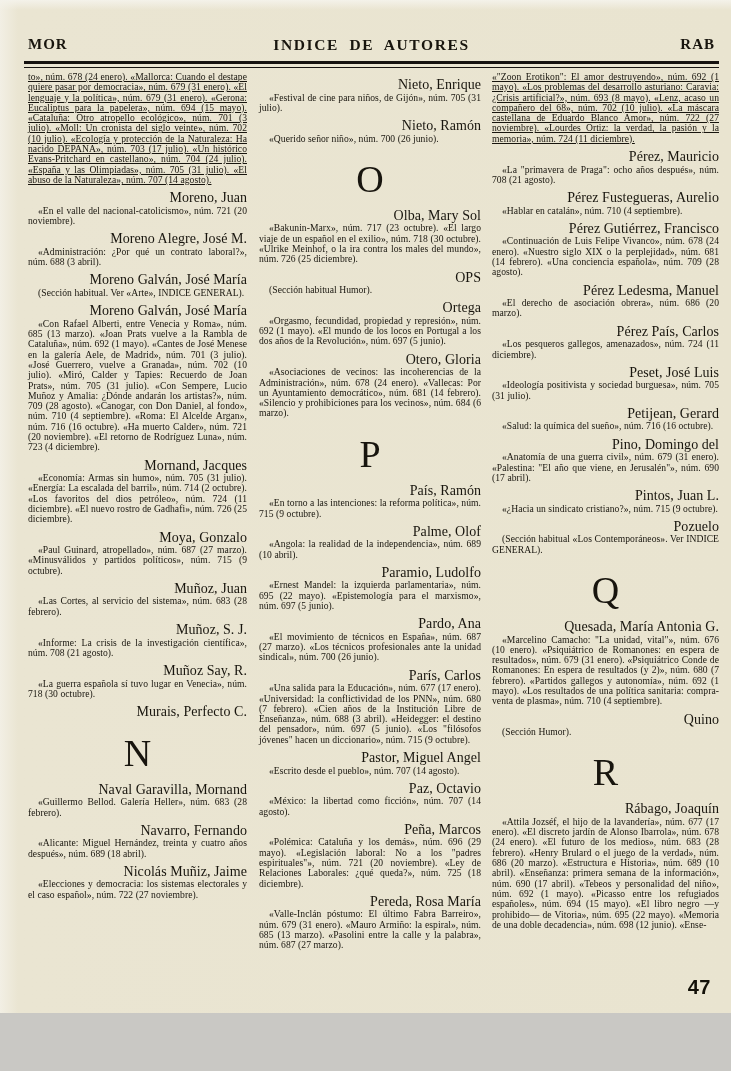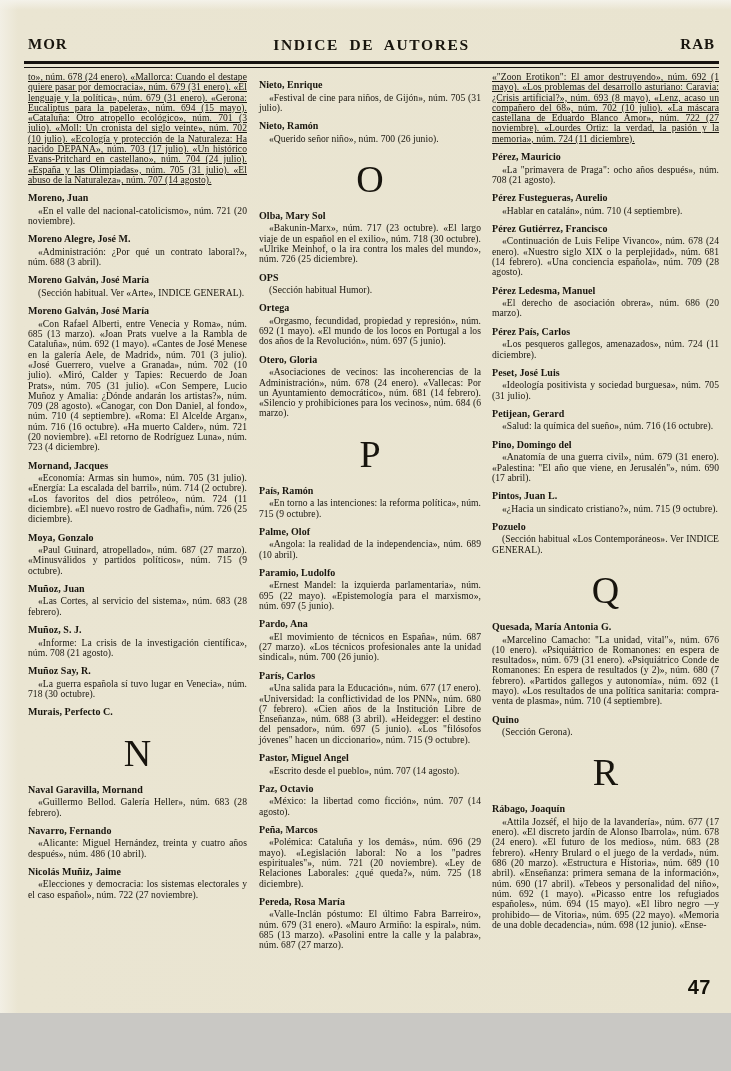--- a/index.html
+++ b/index.html
@@ -37,22 +37,22 @@
   .col{
     position:absolute;top:72px;
     text-align:justify;
     font-size:9.6px;line-height:10.3px;
     letter-spacing:0.05px;
   }
   #col-1{left:28px;width:219px;}
   #col-2{left:259px;width:222px;}
   #col-3{left:492px;width:227px;}
   .entry-name{
-    font-weight:bold;font-size:10px;line-height:11.5px;
-    margin:7px 0 2px 0;text-align:left;
+    font-weight:normal;font-size:14px;line-height:11.5px;
+    margin:7px 0 2px 0;text-align:right;
   }
   .entry-text{margin:0;text-indent:10px;}
   .entry-text.cont{text-indent:0;text-decoration:underline;}
   .section-letter{
     font-size:38px;line-height:40px;font-weight:normal;
     text-align:center;margin:15px 0 11px 0;text-indent:0;
   }
   .page-number{
     position:absolute;top:976px;right:20px;
     font-family:"Liberation Sans","DejaVu Sans",sans-serif;
@@ -99,21 +99,21 @@
       <p class="entry-text">«Las Cortes, al servicio del sistema», núm. 683 (28 febrero).</p>
       <div class="entry-name">Muñoz, S. J.</div>
       <p class="entry-text">«Informe: La crisis de la investigación científica», núm. 708 (21 agosto).</p>
       <div class="entry-name">Muñoz Say, R.</div>
       <p class="entry-text">«La guerra española sí tuvo lugar en Venecia», núm. 718 (30 octubre).</p>
       <div class="entry-name">Murais, Perfecto C.</div>
       <div class="section-letter">N</div>
       <div class="entry-name">Naval Garavilla, Mornand</div>
       <p class="entry-text">«Guillermo Bellod. Galería Heller», núm. 683 (28 febrero).</p>
       <div class="entry-name">Navarro, Fernando</div>
-      <p class="entry-text">«Alicante: Miguel Hernández, treinta y cuatro años después», núm. 486 (10 abril).</p>
+      <p class="entry-text">«Alicante: Miguel Hernández, treinta y cuatro años después», núm. 689 (18 abril).</p>
       <div class="entry-name">Nicolás Muñiz, Jaime</div>
       <p class="entry-text">«Elecciones y democracia: los sistemas electorales y el caso español», núm. 722 (27 noviembre).</p>
     </div>
   <div class="col" id="col-2">
       <div class="entry-name">Nieto, Enrique</div>
       <p class="entry-text">«Festival de cine para niños, de Gijón», núm. 705 (31 julio).</p>
       <div class="entry-name">Nieto, Ramón</div>
       <p class="entry-text">«Querido señor niño», núm. 700 (26 junio).</p>
       <div class="section-letter">O</div>
       <div class="entry-name">Olba, Mary Sol</div>
@@ -163,21 +163,21 @@
       <div class="entry-name">Pino, Domingo del</div>
       <p class="entry-text">«Anatomía de una guerra civil», núm. 679 (31 enero). «Palestina: "El año que viene, en Jerusalén"», núm. 690 (17 abril).</p>
       <div class="entry-name">Pintos, Juan L.</div>
       <p class="entry-text">«¿Hacia un sindicato cristiano?», núm. 715 (9 octubre).</p>
       <div class="entry-name">Pozuelo</div>
       <p class="entry-text">(Sección habitual «Los Contemporáneos». Ver INDICE GENERAL).</p>
       <div class="section-letter">Q</div>
       <div class="entry-name">Quesada, María Antonia G.</div>
       <p class="entry-text">«Marcelino Camacho: "La unidad, vital"», núm. 676 (10 enero). «Psiquiátrico de Romanones: en espera de resultados», núm. 679 (31 enero). «Psiquiátrico Conde de Romanones: En espera de resultados (y 2)», núm. 680 (7 febrero). «Partidos gallegos y autonomía», núm. 692 (1 mayo). «Los resultados de una política sanitaria: compra-venta de plasma», núm. 710 (4 septiembre).</p>
       <div class="entry-name">Quino</div>
-      <p class="entry-text">(Sección Gerona).</p>
+      <p class="entry-text">(Sección Humor).</p>
       <div class="section-letter">R</div>
       <div class="entry-name">Rábago, Joaquín</div>
       <p class="entry-text">«Attila Jozséf, el hijo de la lavandería», núm. 677 (17 enero). «El discreto jardín de Alonso Ibarrola», núm. 678 (24 enero). «El futuro de los medios», núm. 683 (28 febrero). «Henry Brulard o el juego de la verdad», núm. 686 (20 marzo). «Estructura e Historia», núm. 689 (10 abril). «Enseñanza: primera semana de la información», núm. 690 (17 abril). «Tebeos y personalidad del niño», núm. 692 (1 mayo). «Picasso entre los refugiados españoles», núm. 694 (15 mayo). «El libro negro —y prohibido— de Vitoria», núm. 695 (22 mayo). «Memoria de una doble decadencia», núm. 698 (12 junio). «Ense-</p>
     </div>
 
   <div class="page-number">47</div>
 
   <div class="bottom-edge"></div>
 </div>
 <div class="scanner-bed"></div>

